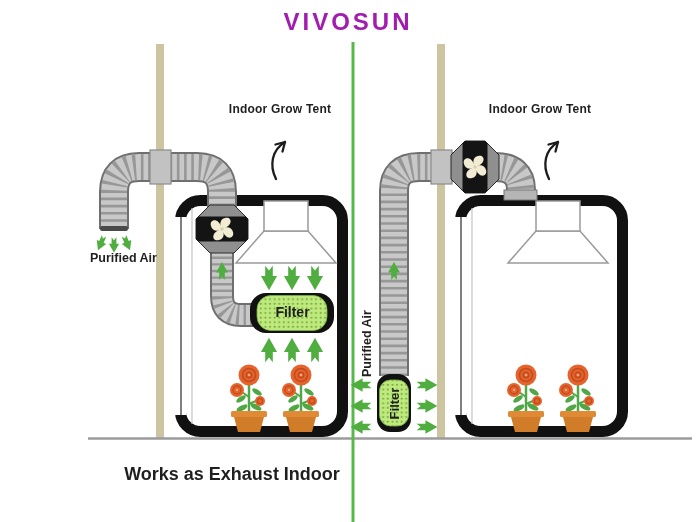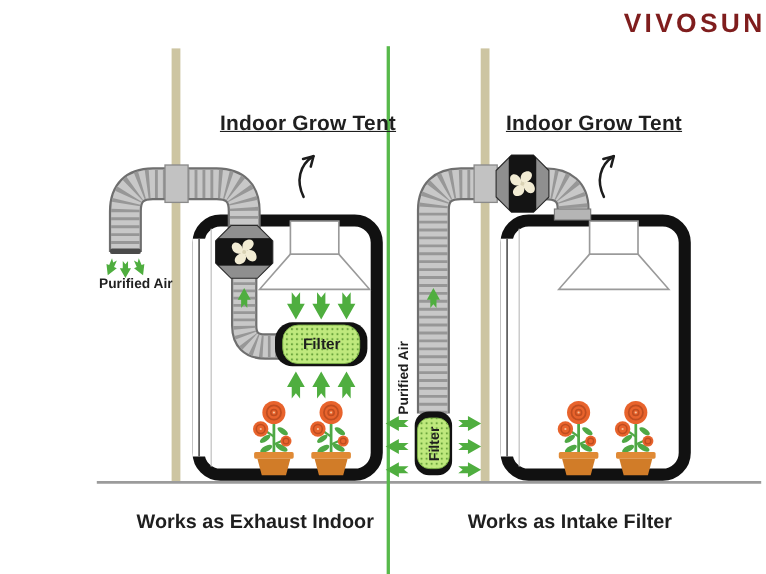--- a/index.html
+++ b/index.html
@@ -8,22 +8,22 @@
     --duct-outline:#6f6f6f; --fan-black:#141414; --fan-flange-gray:#8f8f8f;
     --blade-cream:#f2ecd4; --pole-tan:#cdc5a2; --pot-orange:#d17c28;
     --pot-rim-orange:#e08a35; --flower-orange:#e8632c; --flower-spiral:#bf4d20;
     --leaf-green:#4fa845; --tent-black:#111111; --ground-gray:#9b9b9b; --text-black:#1f1f1f;
   }
   html,body{margin:0;padding:0;background:#fff;}
   .stage{position:relative;width:696px;height:522px;background:#fff;overflow:hidden;
          font-family:"Liberation Sans",sans-serif;color:var(--text-black);}
   .stage svg{position:absolute;left:0;top:0;}
   .label{position:absolute;z-index:5;text-align:center;white-space:nowrap;color:var(--text-black);}
-  .logo{left:0;right:0;top:8px;font-size:24px;font-weight:800;letter-spacing:3px;color:#7f1d1d;text-align:right;}
-  .tent-label{font-size:19px;font-weight:600;letter-spacing:.2px;text-decoration:underline;}
+  .logo{left:0;right:0;top:8px;font-size:24px;font-weight:800;letter-spacing:3px;color:#a21caf;}
+  .tent-label{font-size:12px;font-weight:600;letter-spacing:.2px;}
   .tent-label.left{left:190px;top:102px;width:180px;}
   .tent-label.right{left:450px;top:102px;width:180px;}
   .purified{font-size:12.5px;font-weight:700;}
   .purified.left{left:66px;top:251px;width:115px;}
   .purified.right{left:310px;top:336px;width:115px;height:15px;transform:rotate(-90deg);}
   .filter-label{font-size:14px;font-weight:700;}
   .filter-label.left{left:245px;top:304px;width:95px;}
   .filter-label.right{left:347px;top:396px;width:95px;font-size:13px;transform:rotate(-90deg);}
   .caption{font-size:18px;font-weight:700;}
   .caption.left{left:82px;top:464px;width:300px;}
@@ -192,15 +192,14 @@
 </svg>
 
 <div class="label logo">VIVOSUN</div>
 <div class="label tent-label left">Indoor Grow Tent</div>
 <div class="label tent-label right">Indoor Grow Tent</div>
 <div class="label purified left">Purified Air</div>
 <div class="label purified right">Purified Air</div>
 <div class="label filter-label left">Filter</div>
 <div class="label filter-label right">Filter</div>
 <div class="label caption left">Works as Exhaust Indoor</div>
-<div class="label caption right">Works as Intake Filter</div>
 
 </div>
 
 </body></html>

